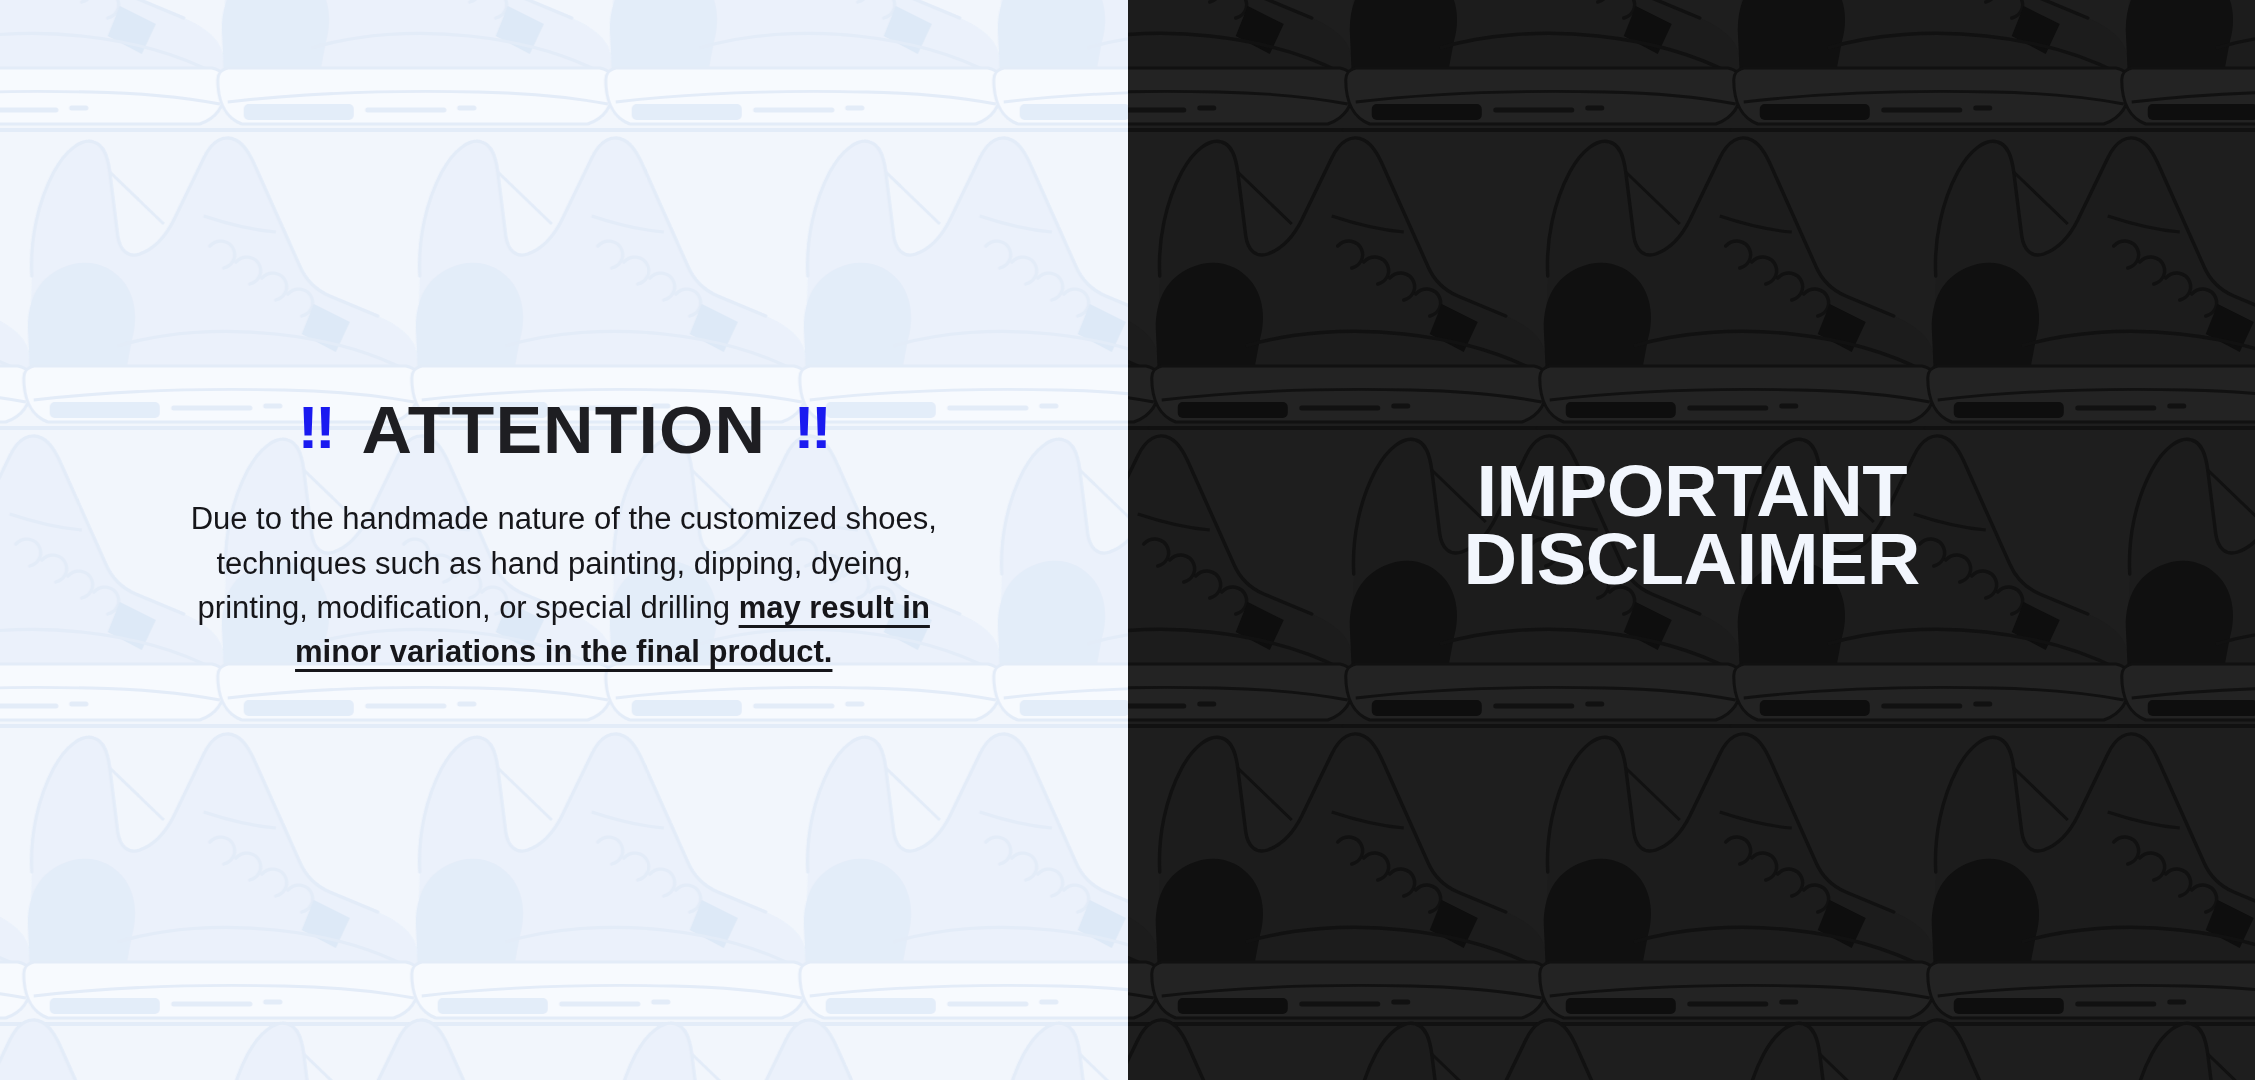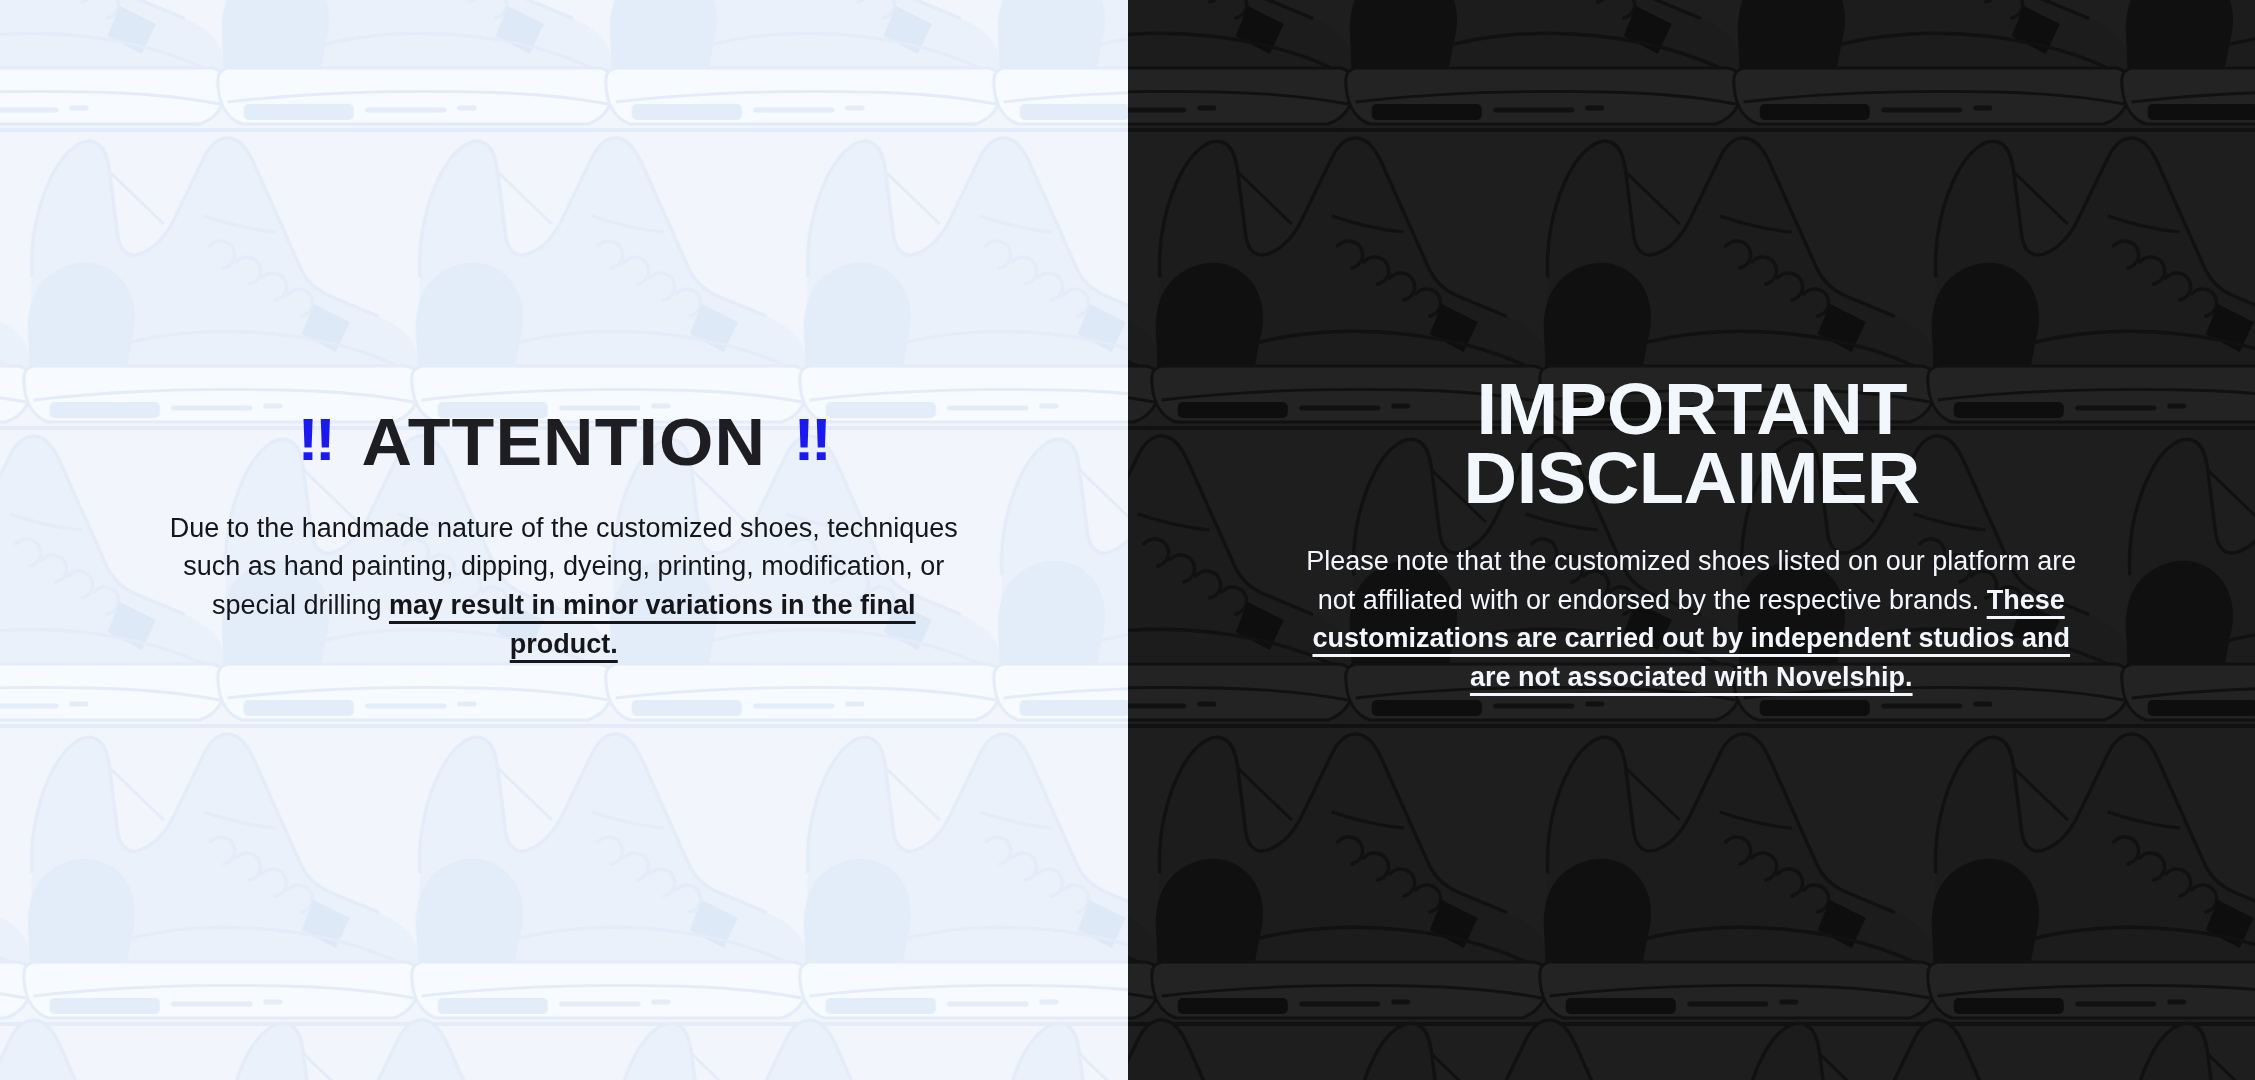--- a/index.html
+++ b/index.html
@@ -74,21 +74,21 @@
     line-height:0.95;
     color:#F2F6FD;
     letter-spacing:-0.5px;
     transform:scaleX(1.03);
     margin-bottom:30px;
   }
   .heading-dark .line { display:block; }
 
   
   .body-copy {
-    font-size:27px;
+    font-size:31px;
     line-height:1.43;
     max-width:800px;
     margin:8px auto;
     font-weight:400;
   }
   .body-light { color:#16161A; max-width:790px; }
   .body-dark  { color:#F3F6FC; max-width:800px; }
 
   .emph {
     font-weight:700;
@@ -240,19 +240,16 @@
           <use href="#shoe-dk" x="984" y="1010"></use>
         </g>
       </svg>
     </div>
 
     <div class="content">
       <h1 class="heading-dark heading" style="display:block;">
         <span class="line">IMPORTANT</span>
         <span class="line">DISCLAIMER</span>
       </h1>
-      <p class="body-copy body-dark">
-        <span>Please note that the customized shoes listed on our platform are not affiliated with or endorsed by the respective brands. </span><span class="emph">These customizations are carried out by independent studios and are not associated with Novelship.</span>
-      </p>
     </div>
   </section>
 
 </div>
 
 </body></html>

